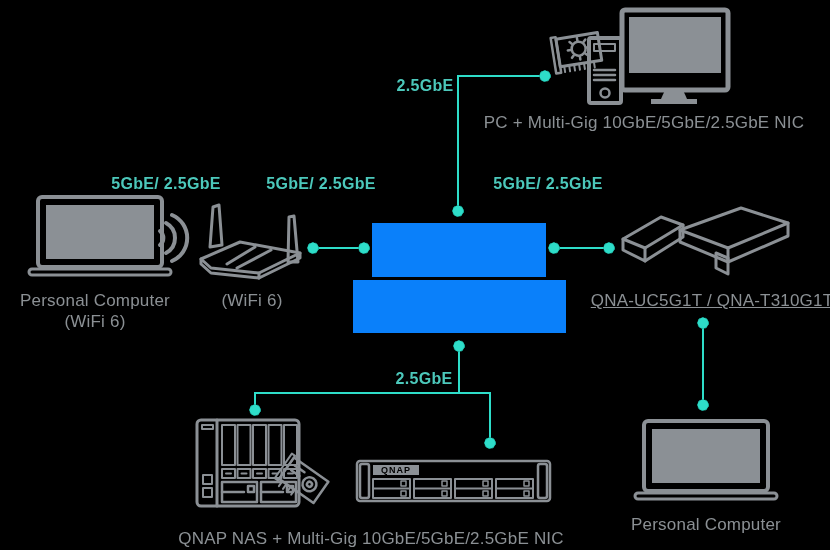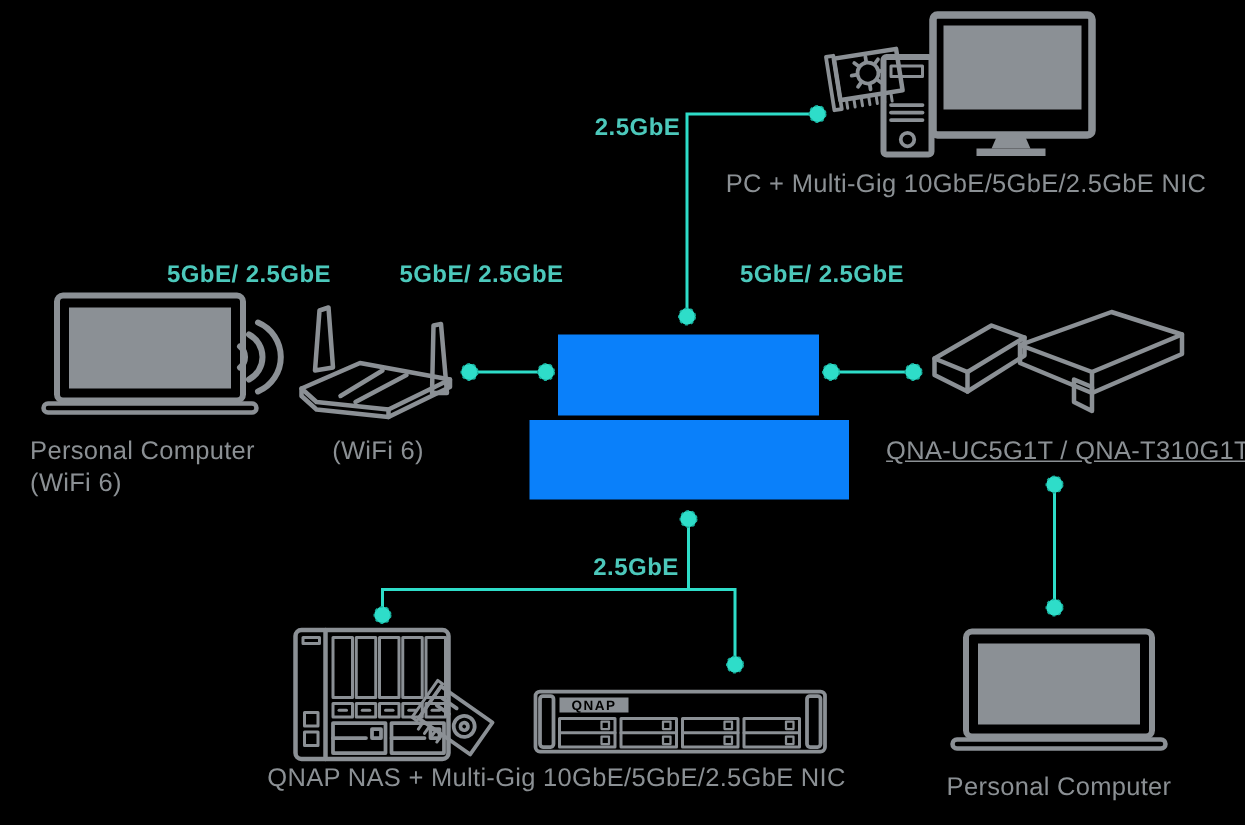--- a/index.html
+++ b/index.html
@@ -7,21 +7,21 @@
   body {
     background:#000000;
     position:relative;
     overflow:hidden;
     font-family:"Liberation Sans", sans-serif;
   }
   .lbl {
     position:absolute;
     transform:translateX(-50%);
     white-space:nowrap;
-    text-align:left;
+    text-align:center;
   }
   .lbl-teal { color:#4cc8bb; font-size:16px; font-weight:700; letter-spacing:.3px; }
   .lbl-gray { color:#8b9094; font-size:17px; font-weight:500; letter-spacing:.2px; line-height:21px; }
   .switch-rect { position:absolute; background:#0a80fa; }
   svg.icon { position:absolute; overflow:visible; }
   .st { fill:none; stroke:#8b9095; stroke-linejoin:round; stroke-linecap:round; }
   .fl { fill:#8b9095; stroke:none; }
 </style>
 </head>
 <body>
@@ -231,15 +231,15 @@
   <div>Personal Computer</div>
   <div>(WiFi 6)</div>
 </div>
 
 <div class="lbl lbl-gray" style="left:252px; top:290px;">
   <div>(WiFi 6)</div>
 </div>
 
 <div class="lbl lbl-gray" style="left:712px; top:290px;text-decoration:underline;">QNA-UC5G1T / QNA-T310G1T</div>
 
-<div class="lbl lbl-gray" style="left:371px; top:508px;">QNAP NAS + Multi-Gig 10GbE/5GbE/2.5GbE NIC</div>
+<div class="lbl lbl-gray" style="left:371px; top:528px;">QNAP NAS + Multi-Gig 10GbE/5GbE/2.5GbE NIC</div>
 
 <div class="lbl lbl-gray" style="left:706px; top:514px;">Personal Computer</div>
 
 </body></html>

